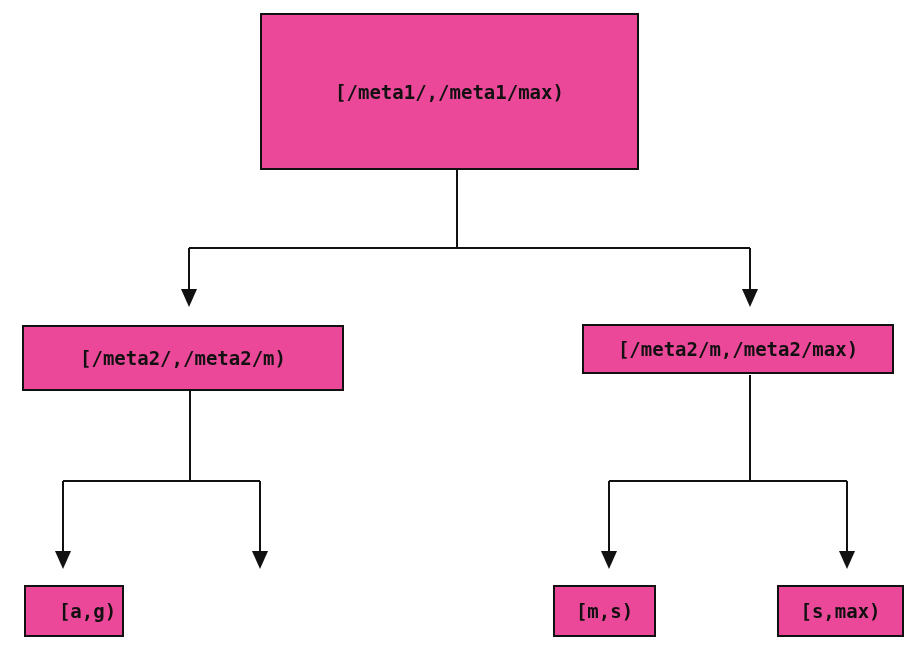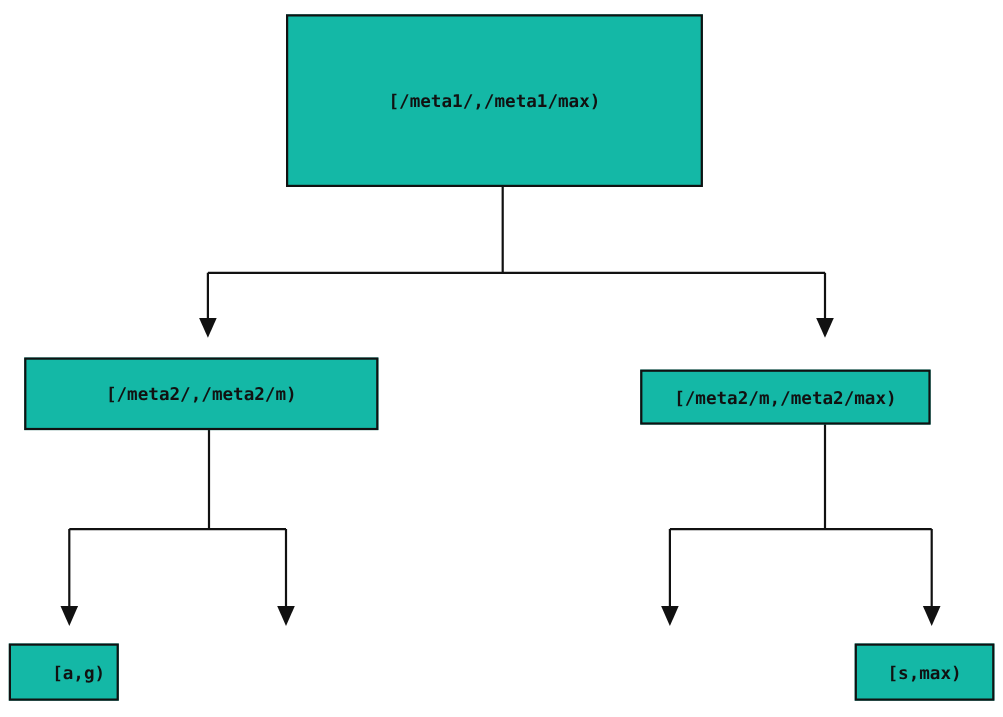--- a/index.html
+++ b/index.html
@@ -12,31 +12,31 @@
   }
   .edges{
     position:absolute;left:0;top:0;width:912px;height:652px;
   }
   .edges path{stroke:#111111;stroke-width:2;fill:none;}
   .edges polygon{fill:#111111;stroke:none;}
   .node{
     position:absolute;
     box-sizing:border-box;
     border:2px solid #111111;
-    background:#14b8a6;
+    background:#ec4899;
     display:flex;align-items:center;justify-content:center;
     font-weight:bold;
-    font-size:16px;
+    font-size:19px;
     color:#111111;
     white-space:nowrap;
   }
   .node-root      {left:260px; top:13px;  width:379px; height:157px;}
   .node-meta2-low {left:22px;  top:325px; width:322px; height:66px;}
-  .node-meta2-high{left:582px; top:336px; width:264px; height:50px;}
-  .node-leaf-ag   {left:8px;   top:585px; width:100px; height:52px;padding-left:27px;}
+  .node-meta2-high{left:582px; top:324px; width:312px; height:50px;}
+  .node-leaf-ag   {left:24px;   top:585px; width:100px; height:52px;padding-left:27px;}
   .node-leaf-gm   {left:204px; top:585px; width:100px; height:52px;}
   .node-leaf-ms   {left:553px; top:585px; width:103px; height:52px;}
   .node-leaf-smax {left:777px; top:585px; width:127px; height:52px;}
 </style>
 </head>
 <body>
 
 <div class="stage">
 
   <svg class="edges" viewBox="0 0 912 652" aria-hidden="true">
@@ -70,18 +70,21 @@
 
   <div class="node node-meta2-high">
     <span>[/meta2/m,/meta2/max)</span>
   </div>
 
   <div class="node node-leaf-ag">
     <span>[a,g)</span>
   </div>
 
 
+  <div class="node node-leaf-ms">
+    <span>[m,s)</span>
+  </div>
 
   <div class="node node-leaf-smax">
     <span>[s,max)</span>
   </div>
 
 </div>
 
 </body></html>

